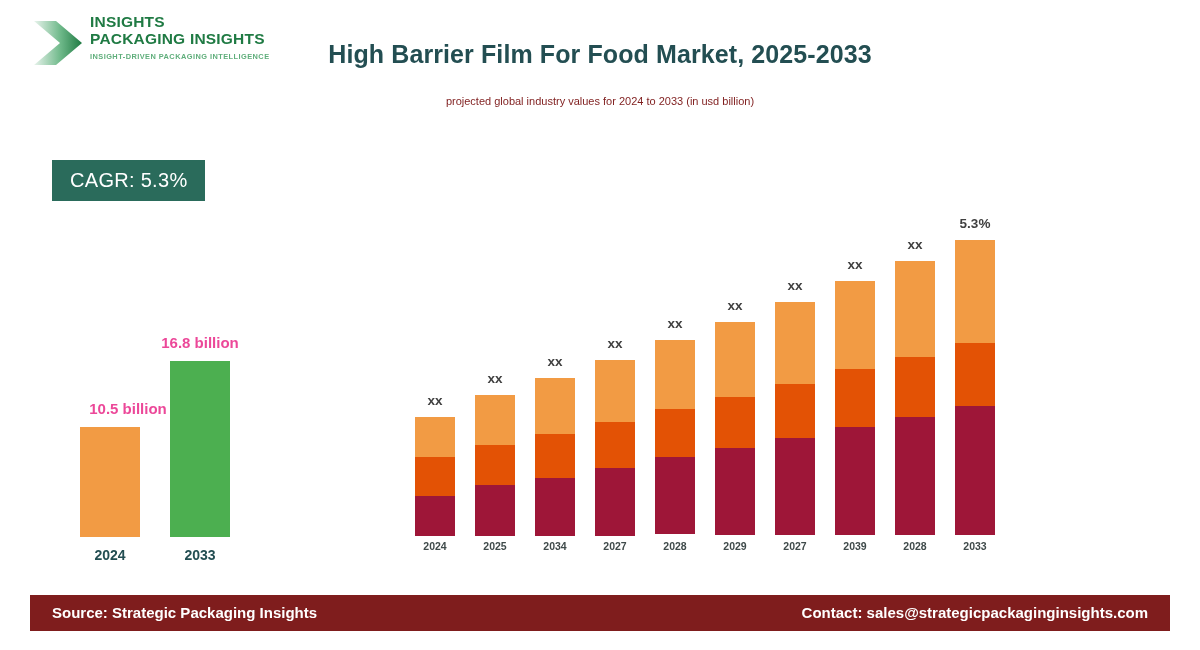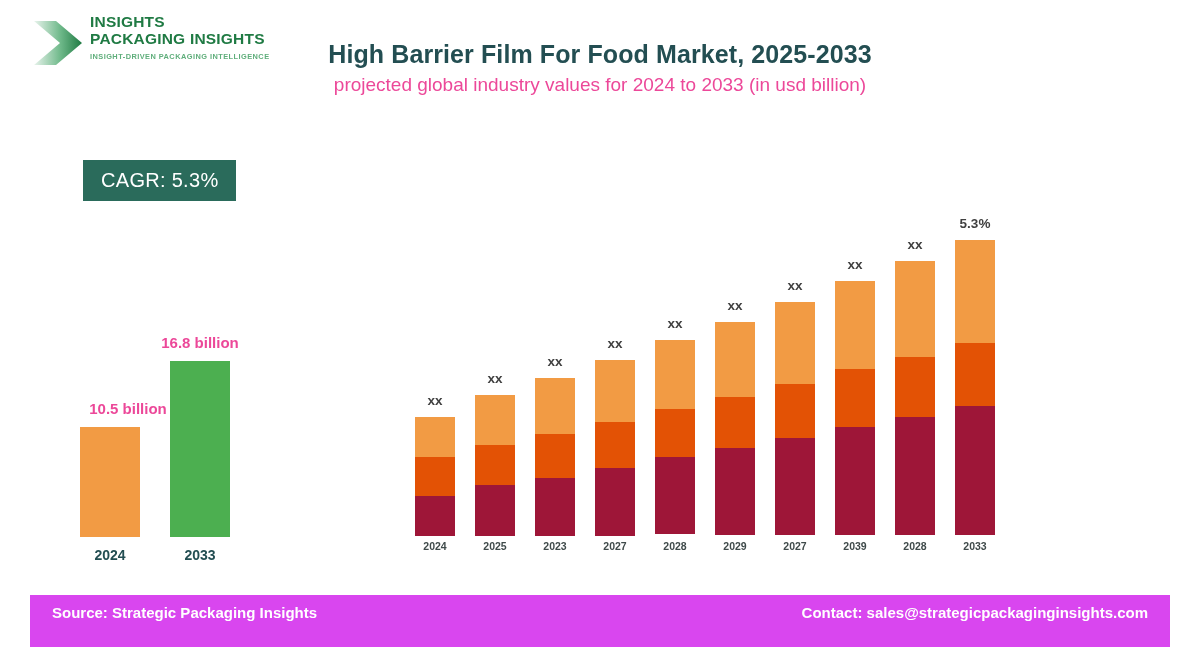--- a/index.html
+++ b/index.html
@@ -23,26 +23,26 @@
     color:#5fae7b;white-space:nowrap;font-weight:600;
   }
 
   
   .title-wrap{position:absolute;left:300px;top:36px;width:600px;text-align:center;}
   .title{
     font-size:25px;font-weight:bold;color:#234e52;
     line-height:36px;letter-spacing:.1px;
   }
   .subtitle{
-    margin-top:2px;font-size:19px;color:#ec4899;font-weight:500;
+    margin-top:23px;font-size:11px;color:#7f1d1d;font-weight:500;
   }
 
   
   .cagr{
-    position:absolute;left:83px;top:160px;
+    position:absolute;left:52px;top:160px;
     background:#2a6b5b;color:#ffffff;
     padding:9px 18px;font-size:20px;font-weight:500;
     letter-spacing:.3px;
   }
 
   
   .leftchart{position:absolute;left:0;top:0;width:300px;height:650px;}
   .lbar{position:absolute;width:60px;}
   .lbar-label{
     position:absolute;width:160px;text-align:center;
@@ -61,22 +61,22 @@
     position:absolute;width:80px;text-align:center;
     font-size:13.5px;font-weight:bold;color:#404040;
   }
   .sbar-year{
     position:absolute;width:80px;text-align:center;
     font-size:10.5px;font-weight:bold;color:#3f4a4a;
   }
 
   
   .footer{
-    position:absolute;left:30px;top:595px;width:1140px;height:52px;
-    background:#d946ef;color:#ffffff;
+    position:absolute;left:30px;top:595px;width:1140px;height:36px;
+    background:#7f1d1d;color:#ffffff;
   }
   .footer-left{
     position:absolute;left:22px;top:0;height:36px;line-height:36px;
     font-size:15px;font-weight:bold;
   }
   .footer-right{
     position:absolute;right:22px;top:0;height:36px;line-height:36px;
     font-size:15px;font-weight:bold;
   }
 </style>
@@ -135,21 +135,21 @@
         <div class="seg" style="top: 90px; height: 51px; background: rgb(158, 22, 56);"></div>
       </div>
       <div class="sbar-top" style="left: 455px; top: 371px;">xx</div>
       <div class="sbar-year" style="left: 455px; top: 540px;">2025</div>
       <div class="sbar" style="left: 535px; top: 378px; height: 157px;">
         <div class="seg" style="top: 0px; height: 56px; background: rgb(242, 155, 68);"></div>
         <div class="seg" style="top: 56px; height: 44px; background: rgb(227, 82, 5);"></div>
         <div class="seg" style="top: 100px; height: 58px; background: rgb(158, 22, 56);"></div>
       </div>
       <div class="sbar-top" style="left: 515px; top: 354px;">xx</div>
-      <div class="sbar-year" style="left: 515px; top: 540px;">2023</div>
+      <div class="sbar-year" style="left: 515px; top: 540px;">2034</div>
       <div class="sbar" style="left: 595px; top: 360px; height: 175px;">
         <div class="seg" style="top: 0px; height: 62px; background: rgb(242, 155, 68);"></div>
         <div class="seg" style="top: 62px; height: 46px; background: rgb(227, 82, 5);"></div>
         <div class="seg" style="top: 108px; height: 68px; background: rgb(158, 22, 56);"></div>
       </div>
       <div class="sbar-top" style="left: 575px; top: 336px;">xx</div>
       <div class="sbar-year" style="left: 575px; top: 540px;">2027</div>
       <div class="sbar" style="left: 655px; top: 340px; height: 195px;">
         <div class="seg" style="top: 0px; height: 69px; background: rgb(242, 155, 68);"></div>
         <div class="seg" style="top: 69px; height: 48px; background: rgb(227, 82, 5);"></div>

